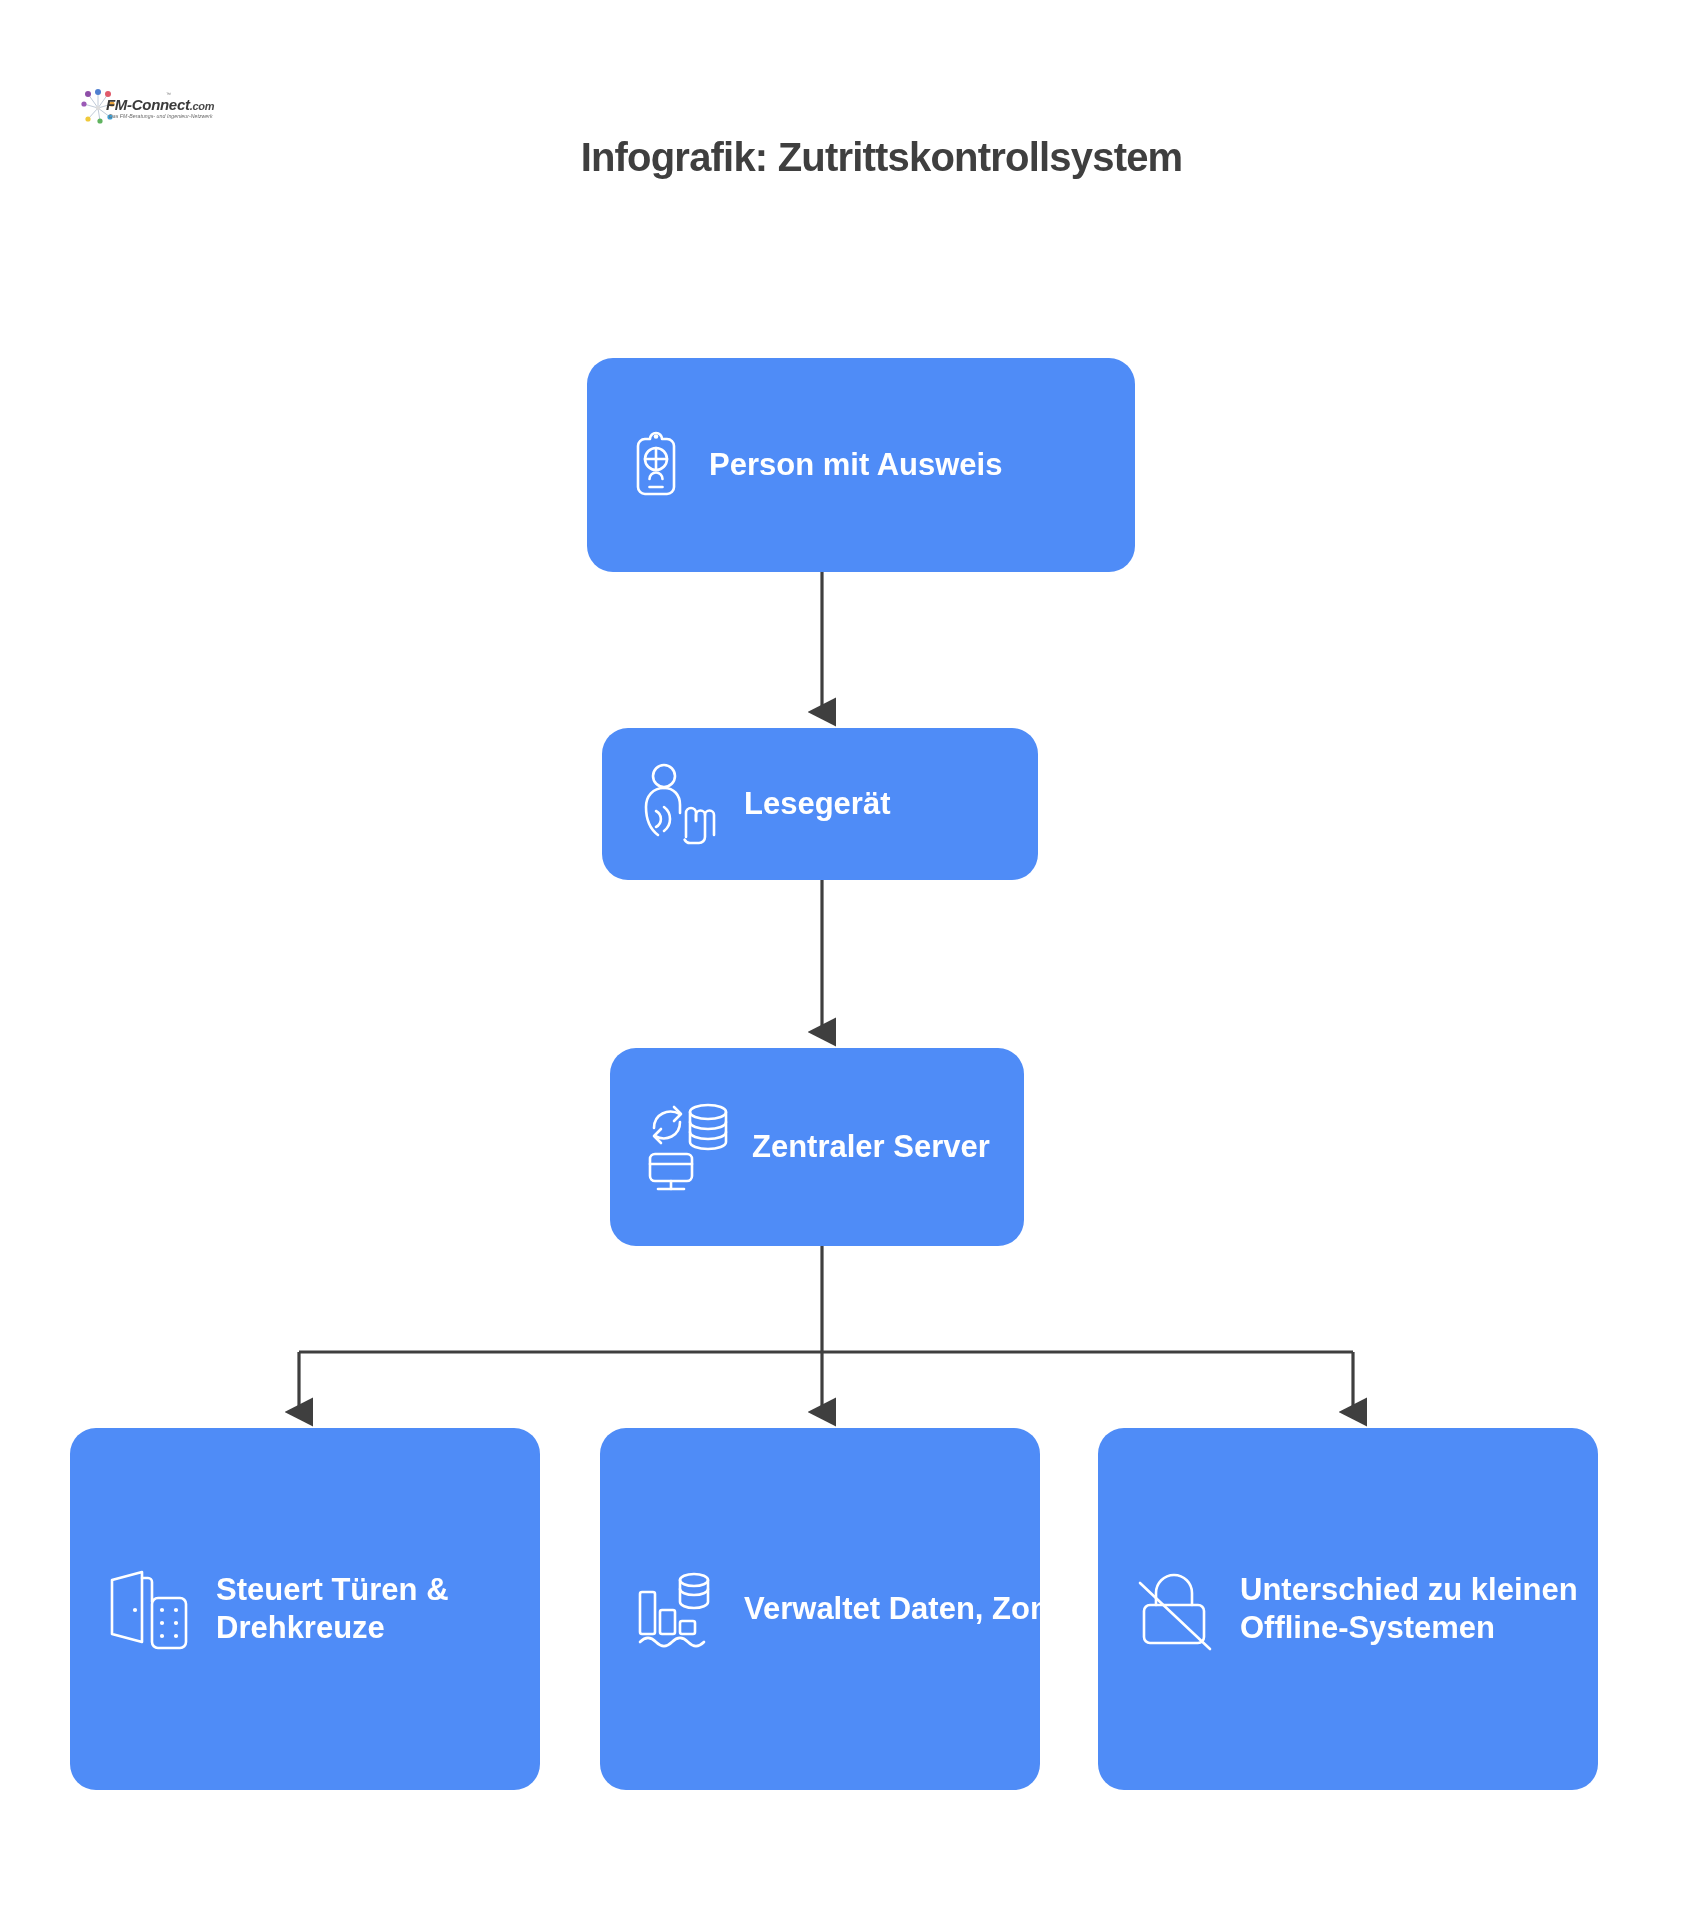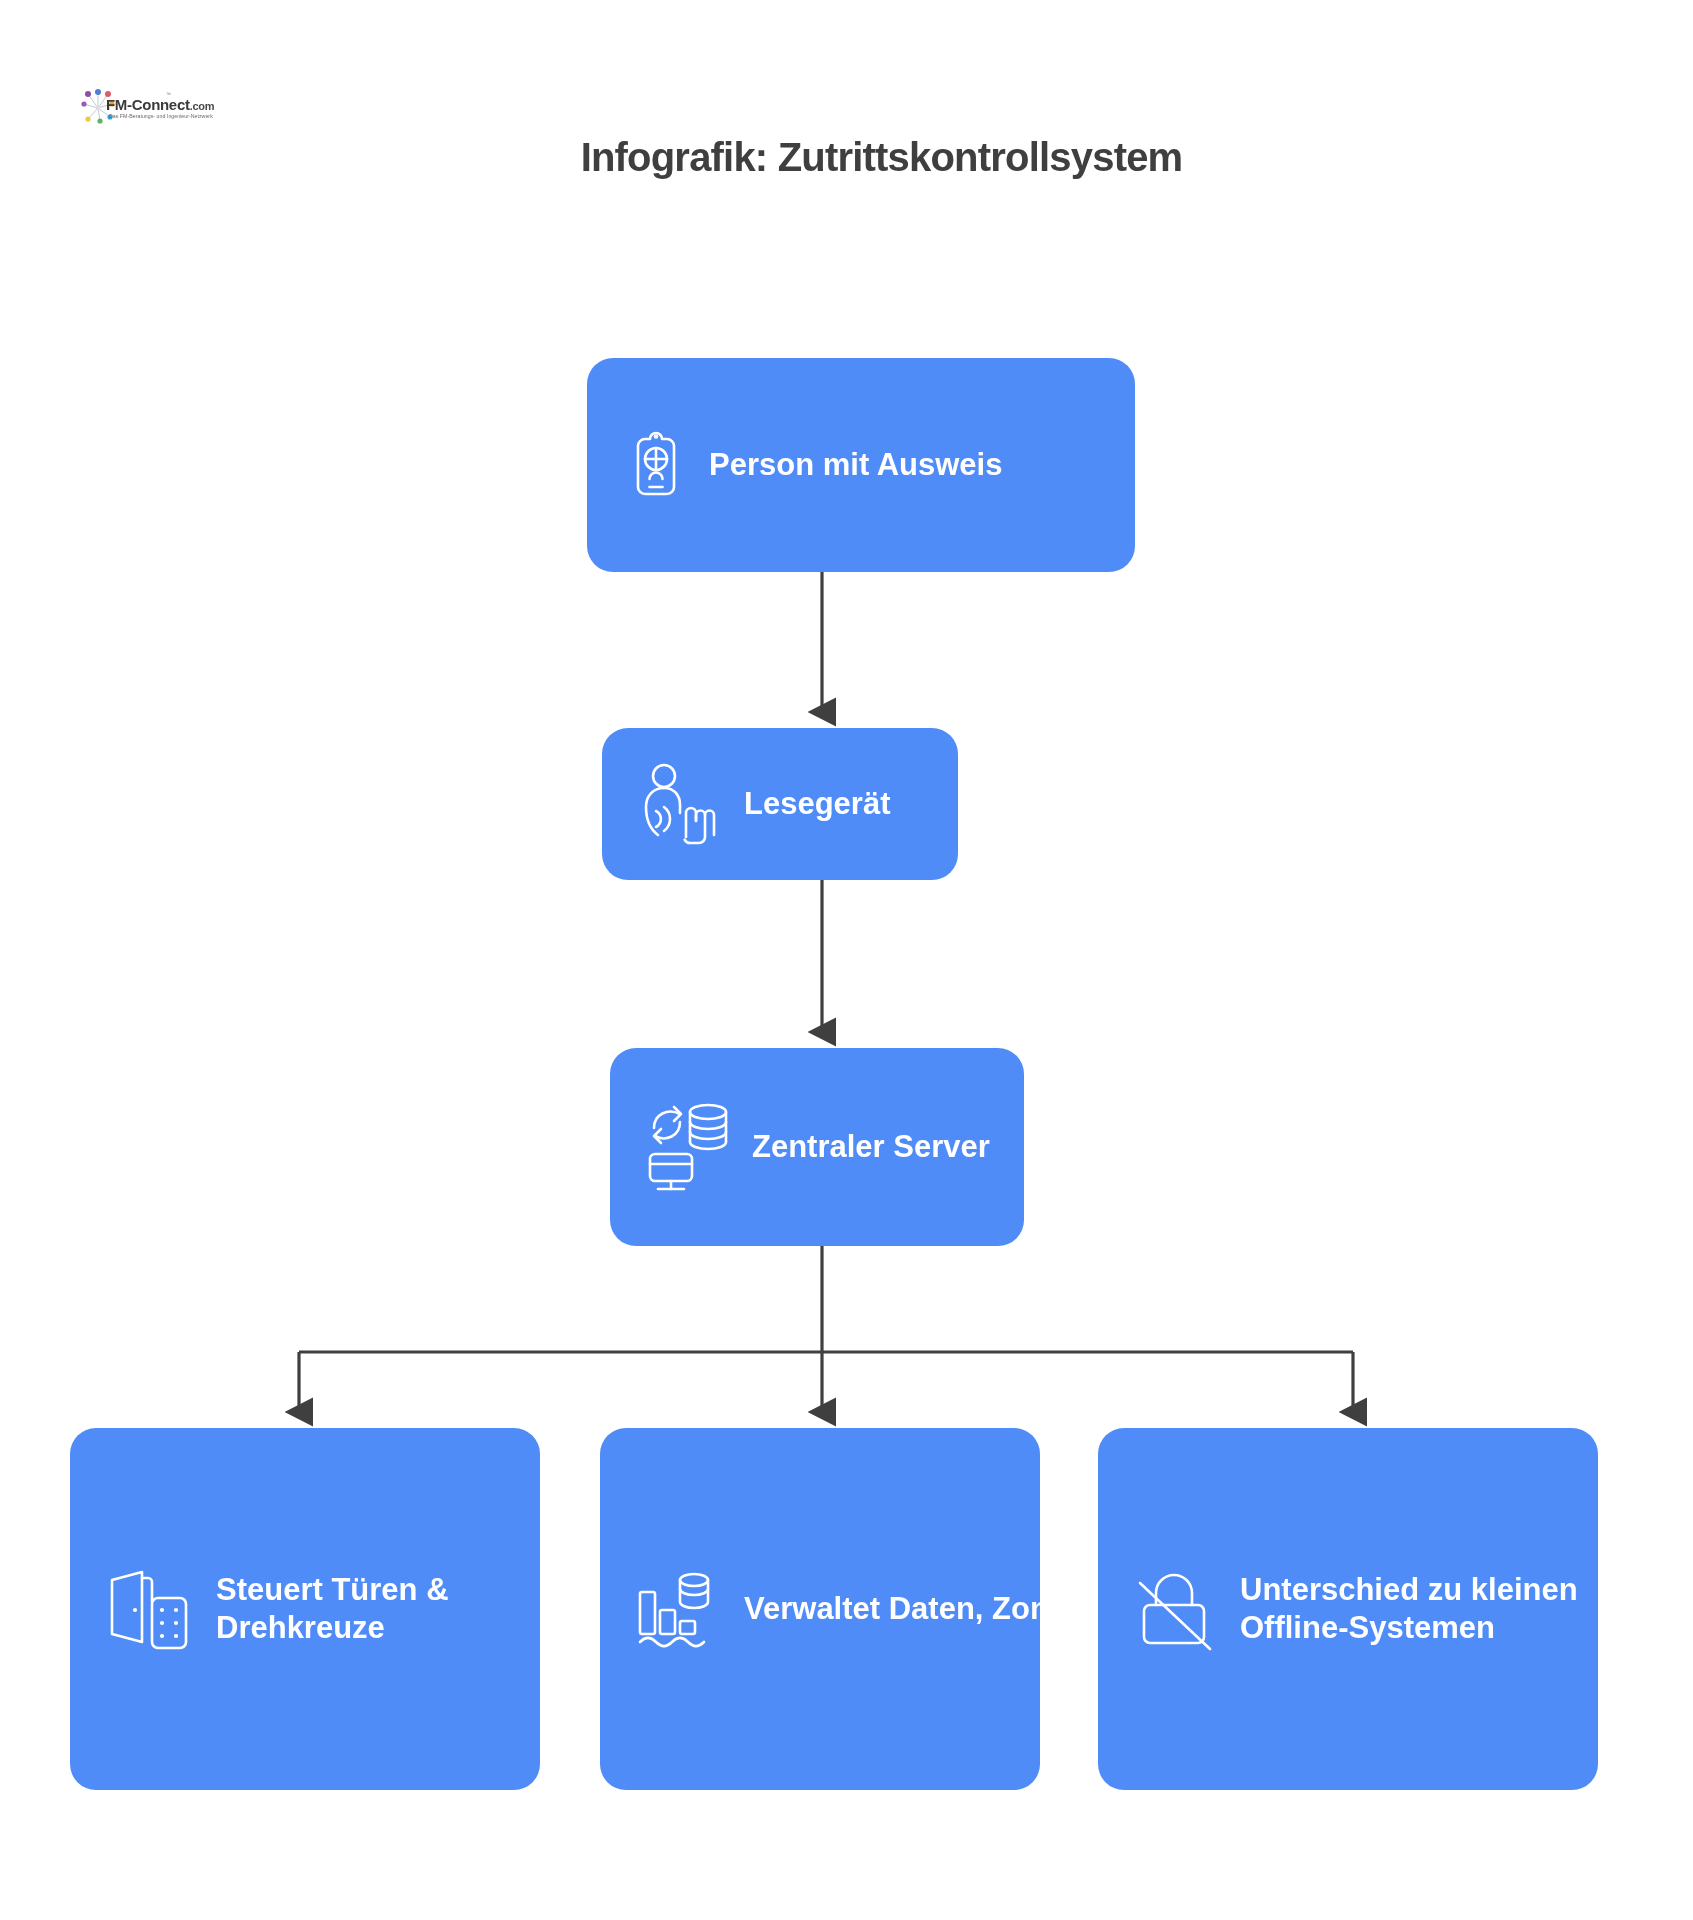--- a/index.html
+++ b/index.html
@@ -16,20 +16,21 @@
     -webkit-font-smoothing: antialiased;
   }
 
   
   #logo {
     position: absolute;
     left: 78px;
     top: 80px;
     width: 110px;
     height: 50px;
+    font-style: italic;
   }
   #logo .logo-mark {
     position: absolute;
     left: 0px;
     top: 6px;
     width: 40px;
     height: 40px;
   }
   #logo .logo-wordmark {
     position: absolute;
@@ -96,21 +97,21 @@
   }
 
   
   #node-person {
     left: 587px; top: 358px; width: 548px; height: 214px;
     padding-left: 38px;
   }
   #node-person .node-label { font-size: 31px; margin-left: 22px; }
 
   #node-reader {
-    left: 602px; top: 728px; width: 356px; height: 152px;
+    left: 602px; top: 728px; width: 436px; height: 152px;
     padding-left: 36px;
   }
   #node-reader .node-label { font-size: 31px; margin-left: 22px; }
 
   #node-server {
     left: 610px; top: 1048px; width: 414px; height: 198px;
     padding-left: 36px;
   }
   #node-server .node-label {
     font-size: 31px; margin-left: 20px; white-space: nowrap;

